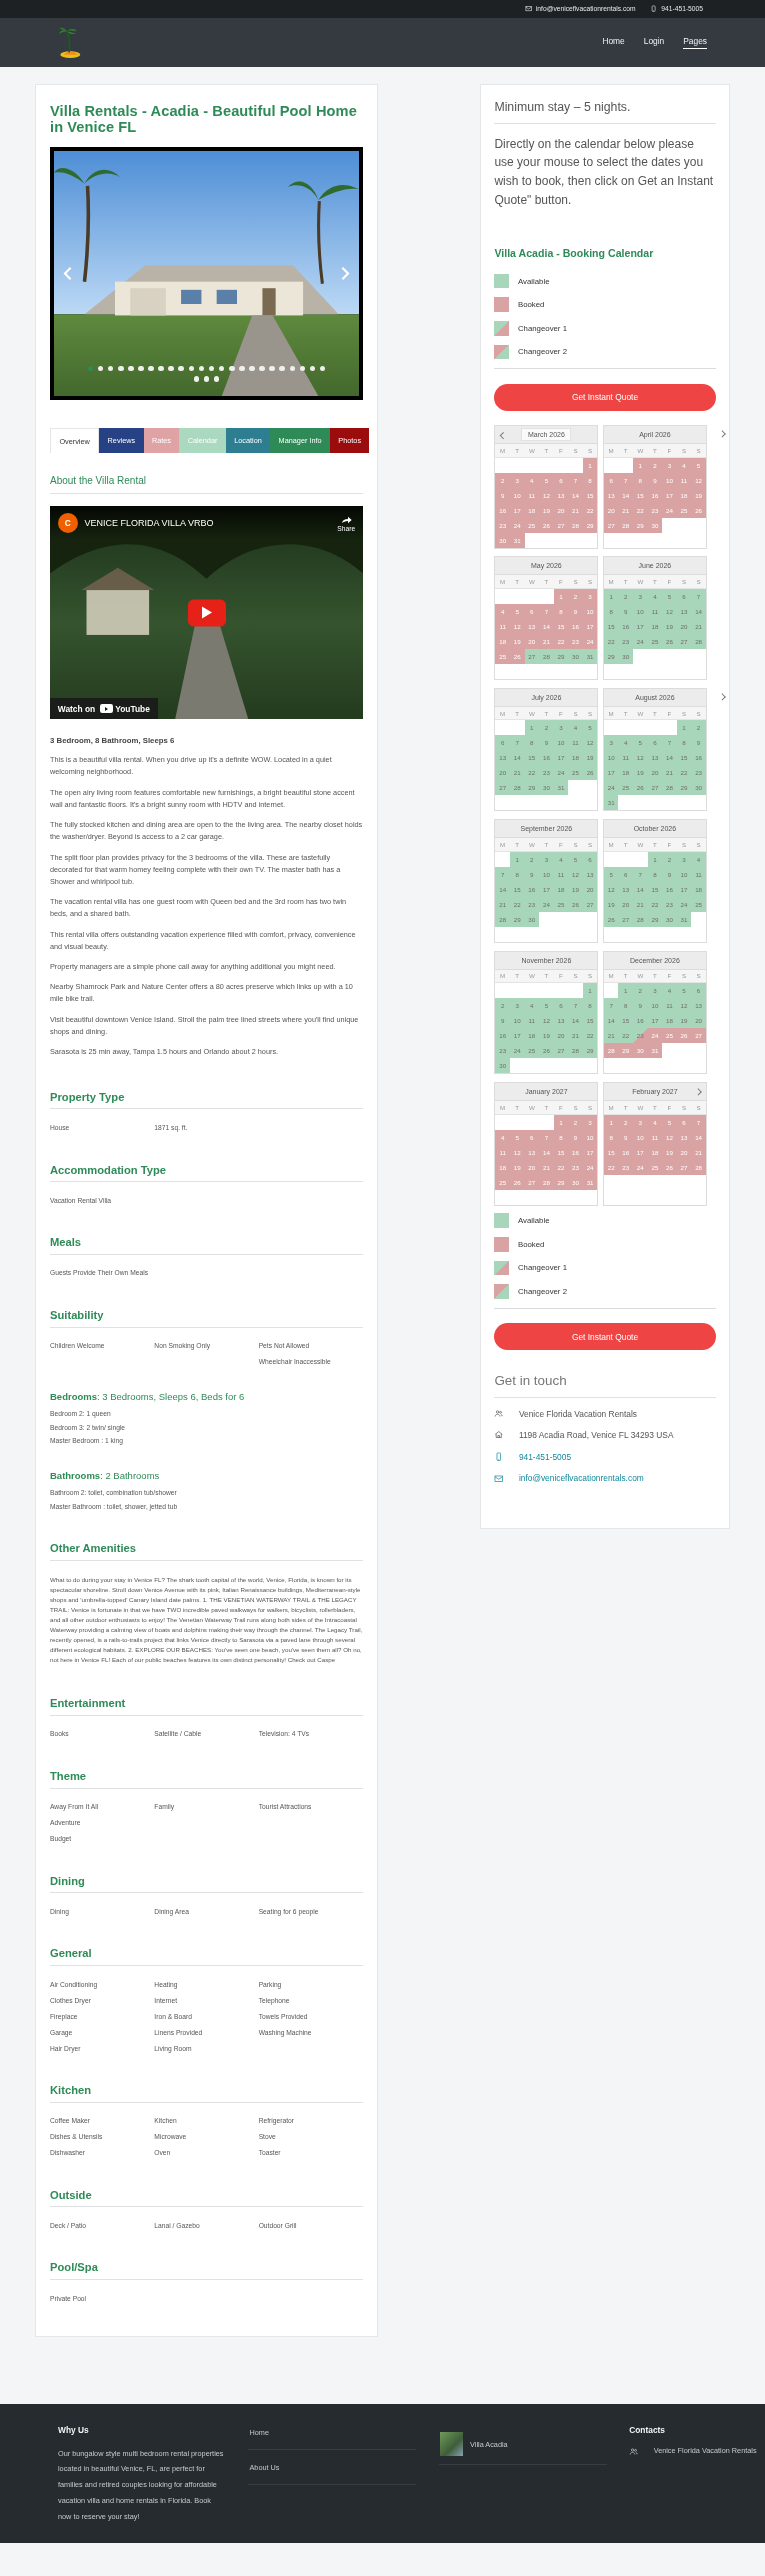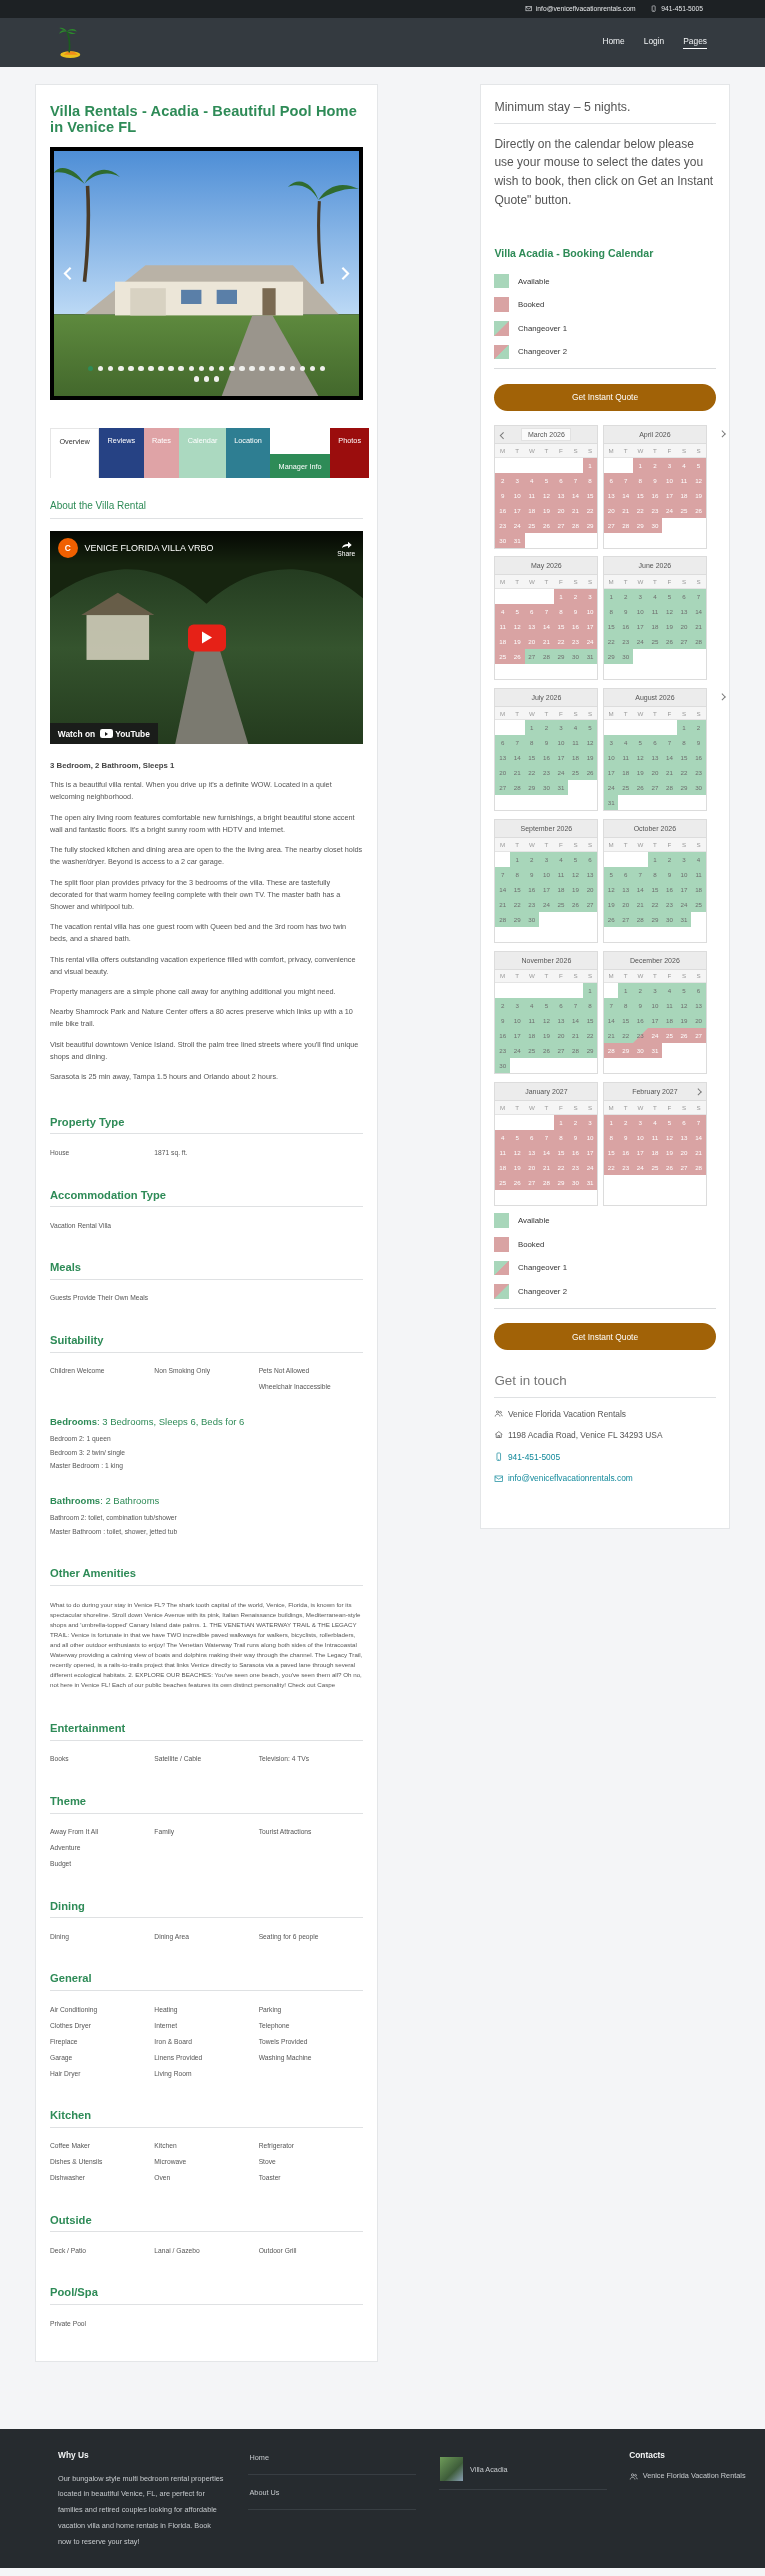--- a/index.html
+++ b/index.html
@@ -79,21 +79,21 @@
   .side-h2 { color:#2e8b57; font-size:10.6px; font-weight:bold; margin-bottom:14.6px; }
   .legend { margin-bottom:5.6px; }
   .legend-item { display:flex; align-items:center; gap:9px; margin-bottom:9px; }
   .sw { width:14.6px; height:14.6px; }
   .sw-available { background:#a8d6ba; }
   .sw-booked { background:#d9a3a3; }
   .sw-c1 { background:linear-gradient(135deg,#a8d6ba 49.5%,#d9a3a3 50.5%); }
   .sw-c2 { background:linear-gradient(135deg,#d9a3a3 49.5%,#a8d6ba 50.5%); }
   .legend-item span { font-size:7.8px; color:#333; }
   .side-hr { border:none; border-top:0.6px solid #d9dbdd; margin:9px 0 14.6px 0; }
-  .quote-btn { display:block; width:100%; background:#a16207; color:#fff; border:none; border-radius:15.7px; font-size:8.4px; padding:8.4px 0; text-align:center; cursor:pointer; font-family:inherit; margin-bottom:14.6px; }
+  .quote-btn { display:block; width:100%; background:#ef4444; color:#fff; border:none; border-radius:15.7px; font-size:8.4px; padding:8.4px 0; text-align:center; cursor:pointer; font-family:inherit; margin-bottom:14.6px; }
 
   
   .cal { margin-bottom:7.8px; }
   .cal-row { display:flex; gap:4.5px; margin-bottom:7.8px; position:relative; align-items:flex-start; }
   .month { width:104px; border:0.6px solid #dcdcdc; background:#fff; }
   .month-head { background:#ececec; border-bottom:0.6px solid #dcdcdc; height:18px; display:flex; align-items:center; justify-content:center; position:relative; }
   .month-title { font-size:7px; color:#555; padding:2.2px 5.6px; }
   .month-title.boxed { background:#fafafa; border:0.6px solid #e2e2e2; }
   .chev { width:4.5px; height:4.5px; border-left:1.1px solid #777; border-bottom:1.1px solid #777; display:inline-block; cursor:pointer; }
   .chev.prev { transform:rotate(45deg); position:absolute; left:5.6px; top:6.7px; }
@@ -103,21 +103,21 @@
   .dow span { font-size:6.2px; color:#9a9a9a; text-align:center; padding:2.8px 0; }
   .weeks { display:grid; grid-template-columns:repeat(7,1fr); }
   .cell { height:15px; font-size:6.2px; display:flex; align-items:center; justify-content:center; background:#fff; }
   .cell.sel { cursor:pointer; }
   .day-available { background:#a8d6ba; color:#6e6e6e; }
   .day-booked { background:#d9a3a3; color:#fff; }
   .day-c1 { background:linear-gradient(135deg,#a8d6ba 49.5%,#d9a3a3 50.5%); color:#6e6e6e; }
 
   
   .git-h { color:#777; font-size:13.4px; font-weight:normal; margin:22.4px 0 10px 0; padding-bottom:9px; border-bottom:0.6px solid #dfe1e3; }
-  .contact-line { display:flex; align-items:flex-start; gap:4px; font-size:8.4px; color:#555; margin-bottom:9px; line-height:1.5; }
+  .contact-line { display:flex; align-items:flex-start; gap:15px; font-size:8.4px; color:#555; margin-bottom:9px; line-height:1.5; }
   .contact-line svg { width:9.5px; height:9.5px; stroke:#555; fill:none; stroke-width:1.8; flex:0 0 auto; margin-top:1.1px; }
   .contact-line a { color:#12899b; text-decoration:none; }
   .contact-line.linky svg { stroke:#12899b; }
 
   
   footer { background:#262b2f; color:#c6cacd; padding:21px 58px 19px 58px; }
   .foot-grid { display:grid; grid-template-columns:168px 168px 168px 168px; gap:0 22.4px; }
   .foot-h { color:#f2f4f5; font-size:8.4px; margin-bottom:11.2px; font-weight:bold; }
   .foot-why { font-size:7.3px; line-height:2.15; color:#c6cacd; }
   .foot-links div { font-size:7.3px; padding:12.3px 1.1px; border-bottom:0.6px solid #383e43; cursor:pointer; }
@@ -239,21 +239,21 @@
           </div>
       </div>
     </div>
 
     <div class="tabs">
         <div class="tab active">Overview</div>
         <div class="tab" style="background: rgb(38, 66, 132); color: rgb(255, 255, 255);">Reviews</div>
         <div class="tab" style="background: rgb(223, 163, 166); color: rgb(255, 255, 255);">Rates</div>
         <div class="tab" style="background: rgb(171, 217, 192); color: rgb(255, 255, 255);">Calendar</div>
         <div class="tab" style="background: rgb(46, 126, 146); color: rgb(255, 255, 255);">Location</div>
-        <div class="tab" style="background: rgb(46, 139, 87); color: rgb(255, 255, 255); margin-top: 26px;">Manager Info</div>
+        <div class="tab" style="background: rgb(46, 139, 87); color: rgb(255, 255, 255);">Manager Info</div>
         <div class="tab" style="background: rgb(155, 13, 13); color: rgb(255, 255, 255);">Photos</div>
       </div>
 
     <h2 class="about-heading">About the Villa Rental</h2>
 
     <div class="video">
       <svg class="scene" viewBox="0 0 600 380" preserveAspectRatio="none">
         <defs>
           <linearGradient id="oak" x1="0" y1="0" x2="0" y2="1">
             <stop offset="0" stop-color="#1c301a"></stop>
@@ -284,21 +284,21 @@
         <span>Watch on</span>
         <span class="yt-logo">
             <i>
               <span></span>
             </i>
             <span>YouTube</span>
           </span>
       </div>
     </div>
 
-    <p class="summary">3 Bedroom, 2 Bathroom, Sleeps 1</p>
+    <p class="summary">3 Bedroom, 8 Bathroom, Sleeps 6</p>
     <div class="desc">
         <p>This is a beautiful villa rental. When you drive up it's a definite WOW. Located in a quiet welcoming neighborhood.</p>
         <p>The open airy living room features comfortable new furnishings, a bright beautiful stone accent wall and fantastic floors. It's a bright sunny room with HDTV and internet.</p>
         <p>The fully stocked kitchen and dining area are open to the the living area. The nearby closet holds the washer/dryer. Beyond is access to a 2 car garage.</p>
         <p>The split floor plan provides privacy for the 3 bedrooms of the villa. These are tastefully decorated for that warm homey feeling complete with their own TV. The master bath has a Shower and whirlpool tub.</p>
         <p>The vacation rental villa has one guest room with Queen bed and the 3rd room has two twin beds, and a shared bath.</p>
         <p>This rental villa offers outstanding vacation experience filled with comfort, privacy, convenience and visual beauty.</p>
         <p>Property managers are a simple phone call away for anything additional you might need.</p>
         <p>Nearby Shamrock Park and Nature Center offers a 80 acres preserve which links up with a 10 mile bike trail.</p>
         <p>Visit beautiful downtown Venice Island. Stroll the palm tree lined streets where you'll find unique shops and dining.</p>

